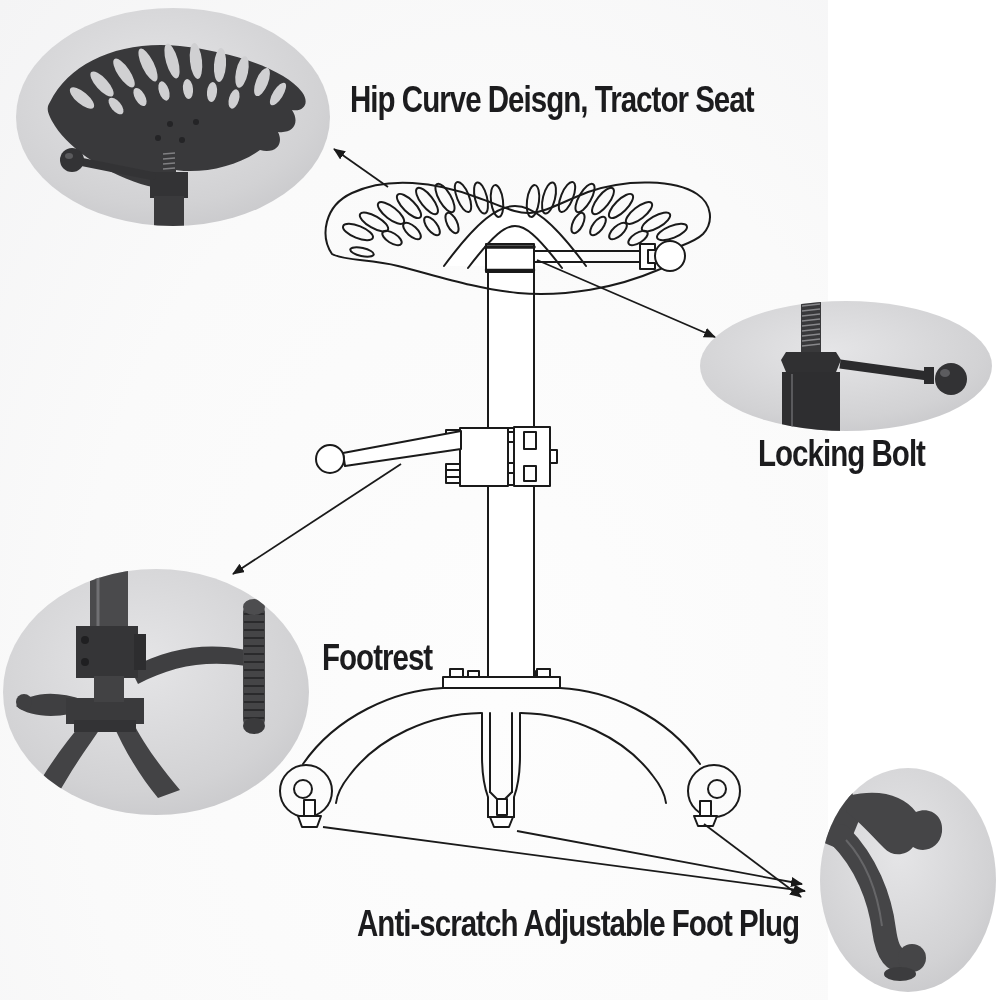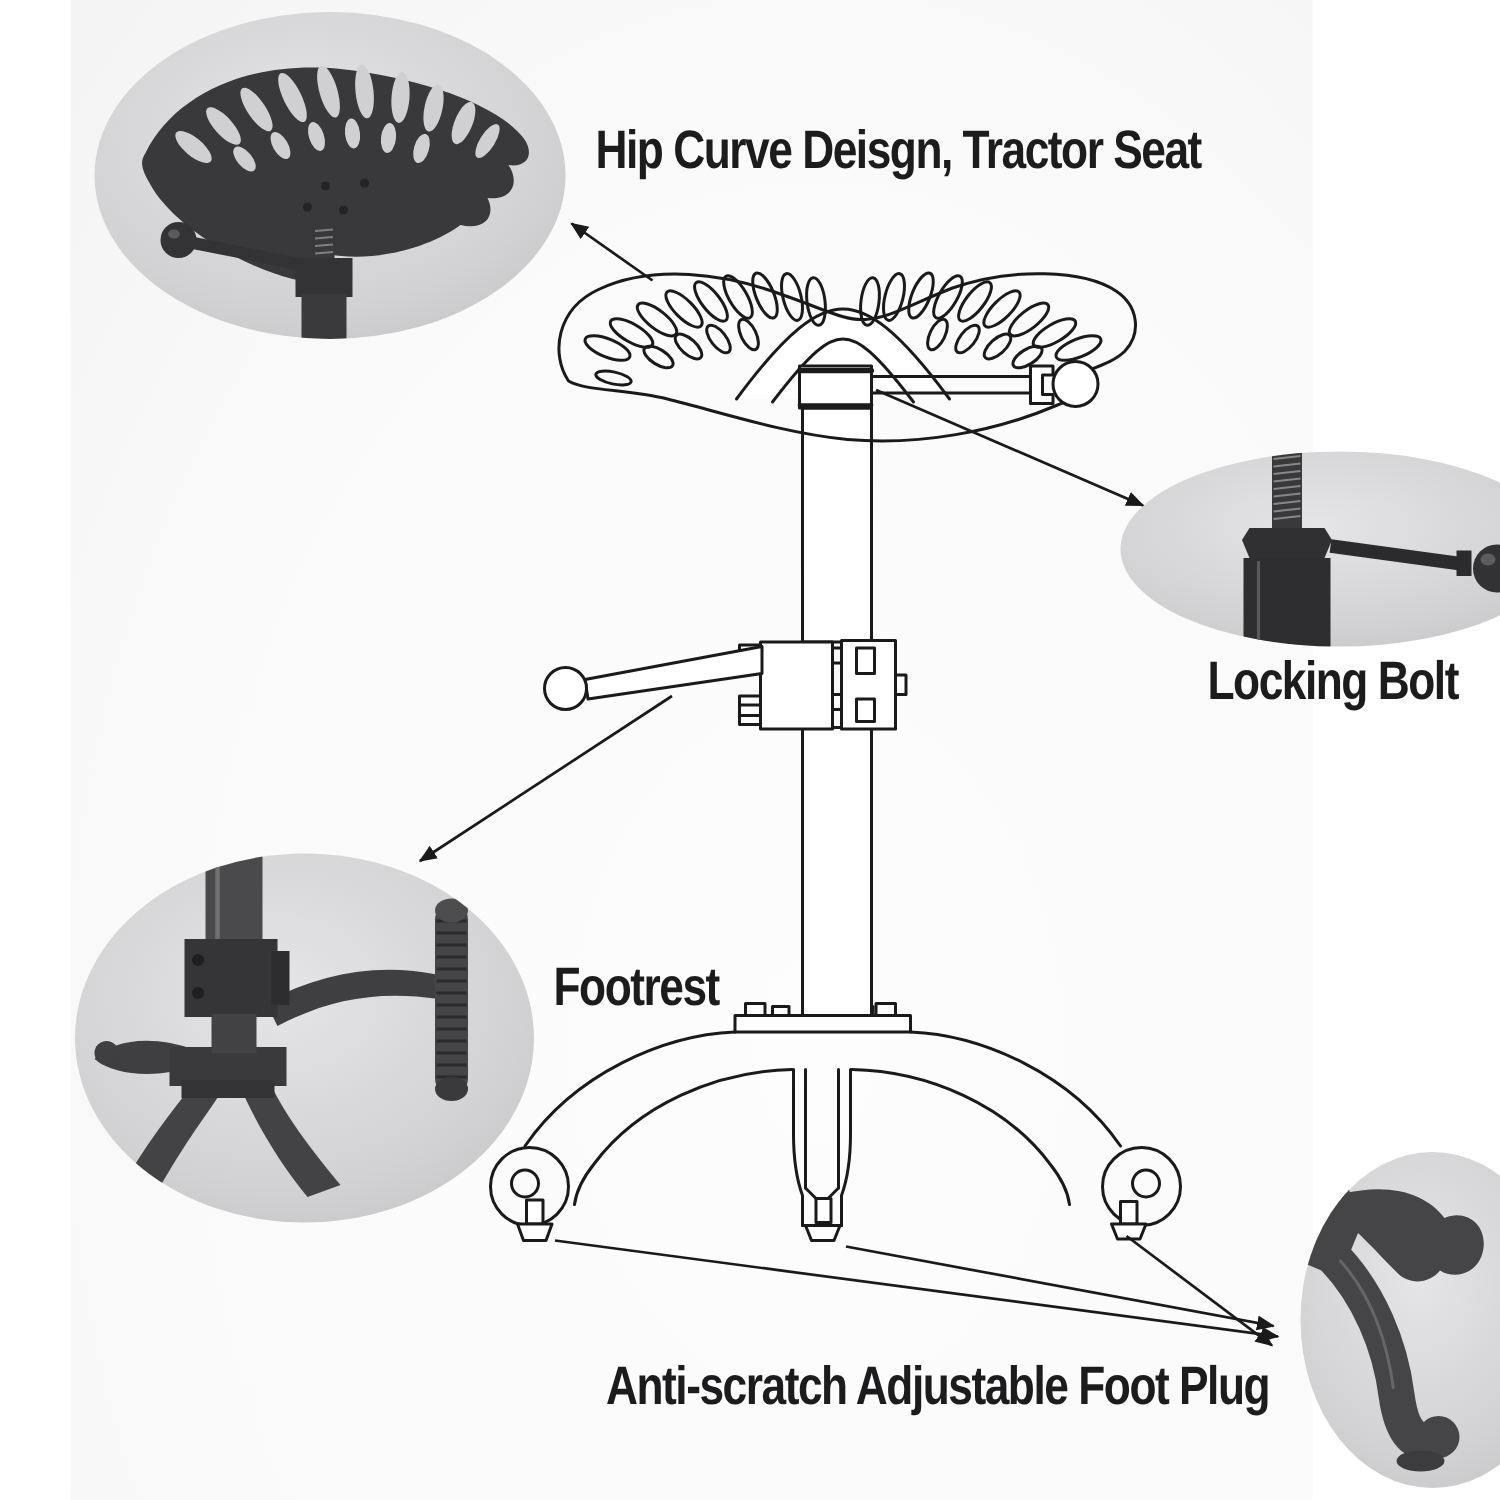--- a/index.html
+++ b/index.html
@@ -1,20 +1,19 @@
 <!DOCTYPE html>
 <html><head>
 <meta charset="utf-8">
 <style>
   html,body{margin:0;padding:0;background:#ffffff;overflow:hidden;}
   .stage{
     position:relative;width:828px;height:1000px;
     background:radial-gradient(ellipse at 60% 70%, #fdfdfd 0%, #fafafa 60%, #f4f4f5 100%);
     font-family:"Liberation Sans", sans-serif;
-    margin-left:47px;
   }
   svg{position:absolute;left:0;top:0;}
   .lbl{
     position:absolute;
     font-family:"Liberation Sans", sans-serif;
     font-weight:bold;
     font-size:36px;
     letter-spacing:-1.2px;
     color:#1c1c1e;
     white-space:nowrap;

